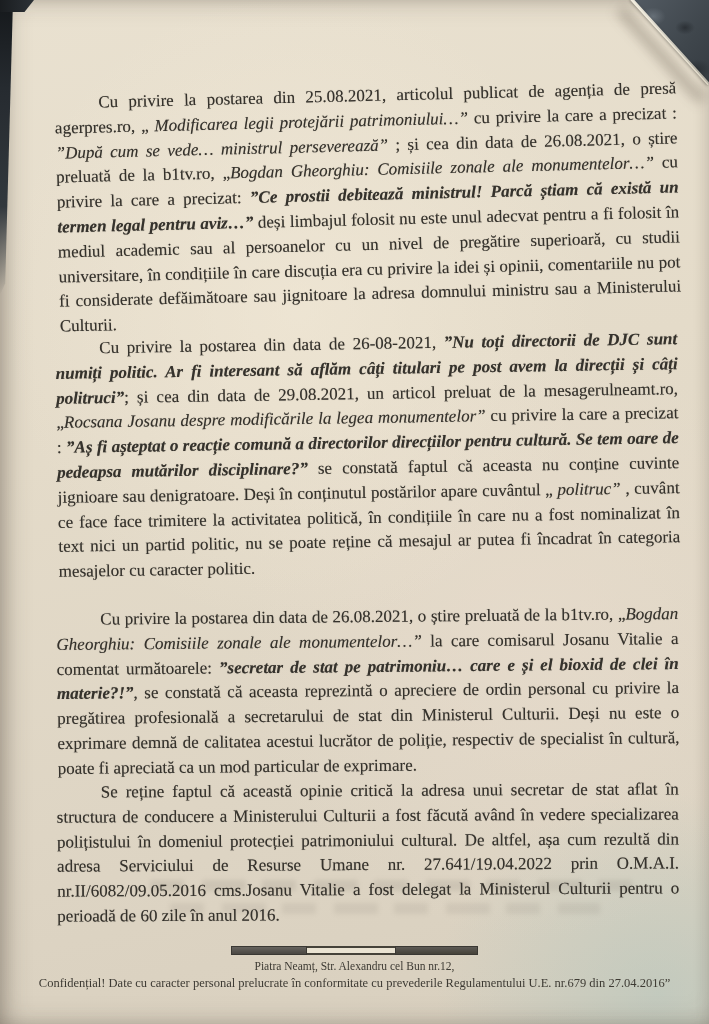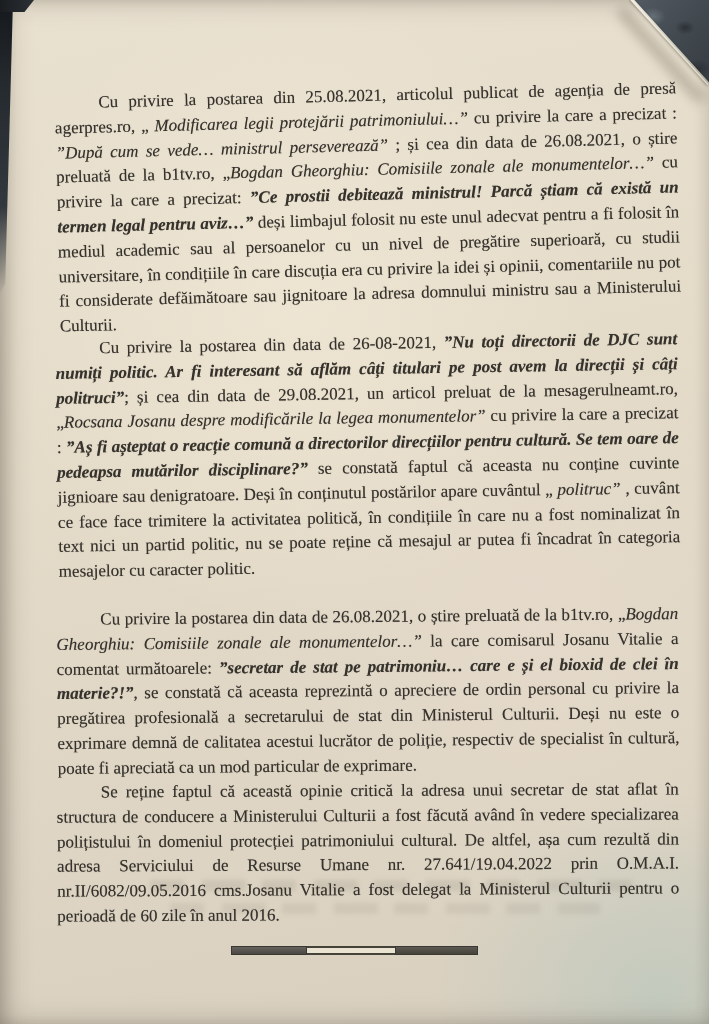--- a/index.html
+++ b/index.html
@@ -106,18 +106,20 @@
     <p class="para"><span class="run-normal">Cu privire la postarea din data de 26.08.2021, o știre preluată de la b1tv.ro, „</span><span class="run-italic">Bogdan Gheorghiu: Comisiile zonale ale monumentelor…”</span><span class="run-normal"> la care comisarul Josanu Vitalie a comentat următoarele: </span><span class="run-bold-italic">”secretar de stat pe patrimoniu… care e și el bioxid de clei în materie?!”</span><span class="run-normal">, se constată că aceasta reprezintă o apreciere de ordin personal cu privire la pregătirea profesională a secretarului de stat din Ministerul Culturii. Deși nu este o exprimare demnă de calitatea acestui lucrător de poliție, respectiv de specialist în cultură, poate fi apreciată ca un mod particular de exprimare.</span></p>
     <p class="para"><span class="run-normal">Se reține faptul că această opinie critică la adresa unui secretar de stat aflat în structura de conducere a Ministerului Culturii a fost făcută având în vedere specializarea polițistului în domeniul protecției patrimoniului cultural. De altfel, așa cum rezultă din adresa Serviciului de Resurse Umane nr. 27.641/19.04.2022 prin O.M.A.I. nr.II/6082/09.05.2016 cms.Josanu Vitalie a fost delegat la Ministerul Culturii pentru o perioadă de 60 zile în anul 2016.</span></p>
   </div>
 
 <div class="footer">
   <div class="divider">
     <span class="seg seg-dark-l"></span>
       <span class="seg seg-light"></span>
       <span class="seg seg-dark-r"></span>
   </div>
+  <div class="addr">Piatra Neamț, Str. Alexandru cel Bun nr.12,</div>
+  <div class="confidential">Confidențial! Date cu caracter personal prelucrate în conformitate cu prevederile Regulamentului U.E. nr.679 din 27.04.2016”</div>
 </div>
 
 <div class="bg-strip-left"></div>
 <div class="bg-corner-tl"></div>
 <div class="bg-corner-tr"></div>
 <div class="paper-edge-tr"></div>
 
 </body></html>

